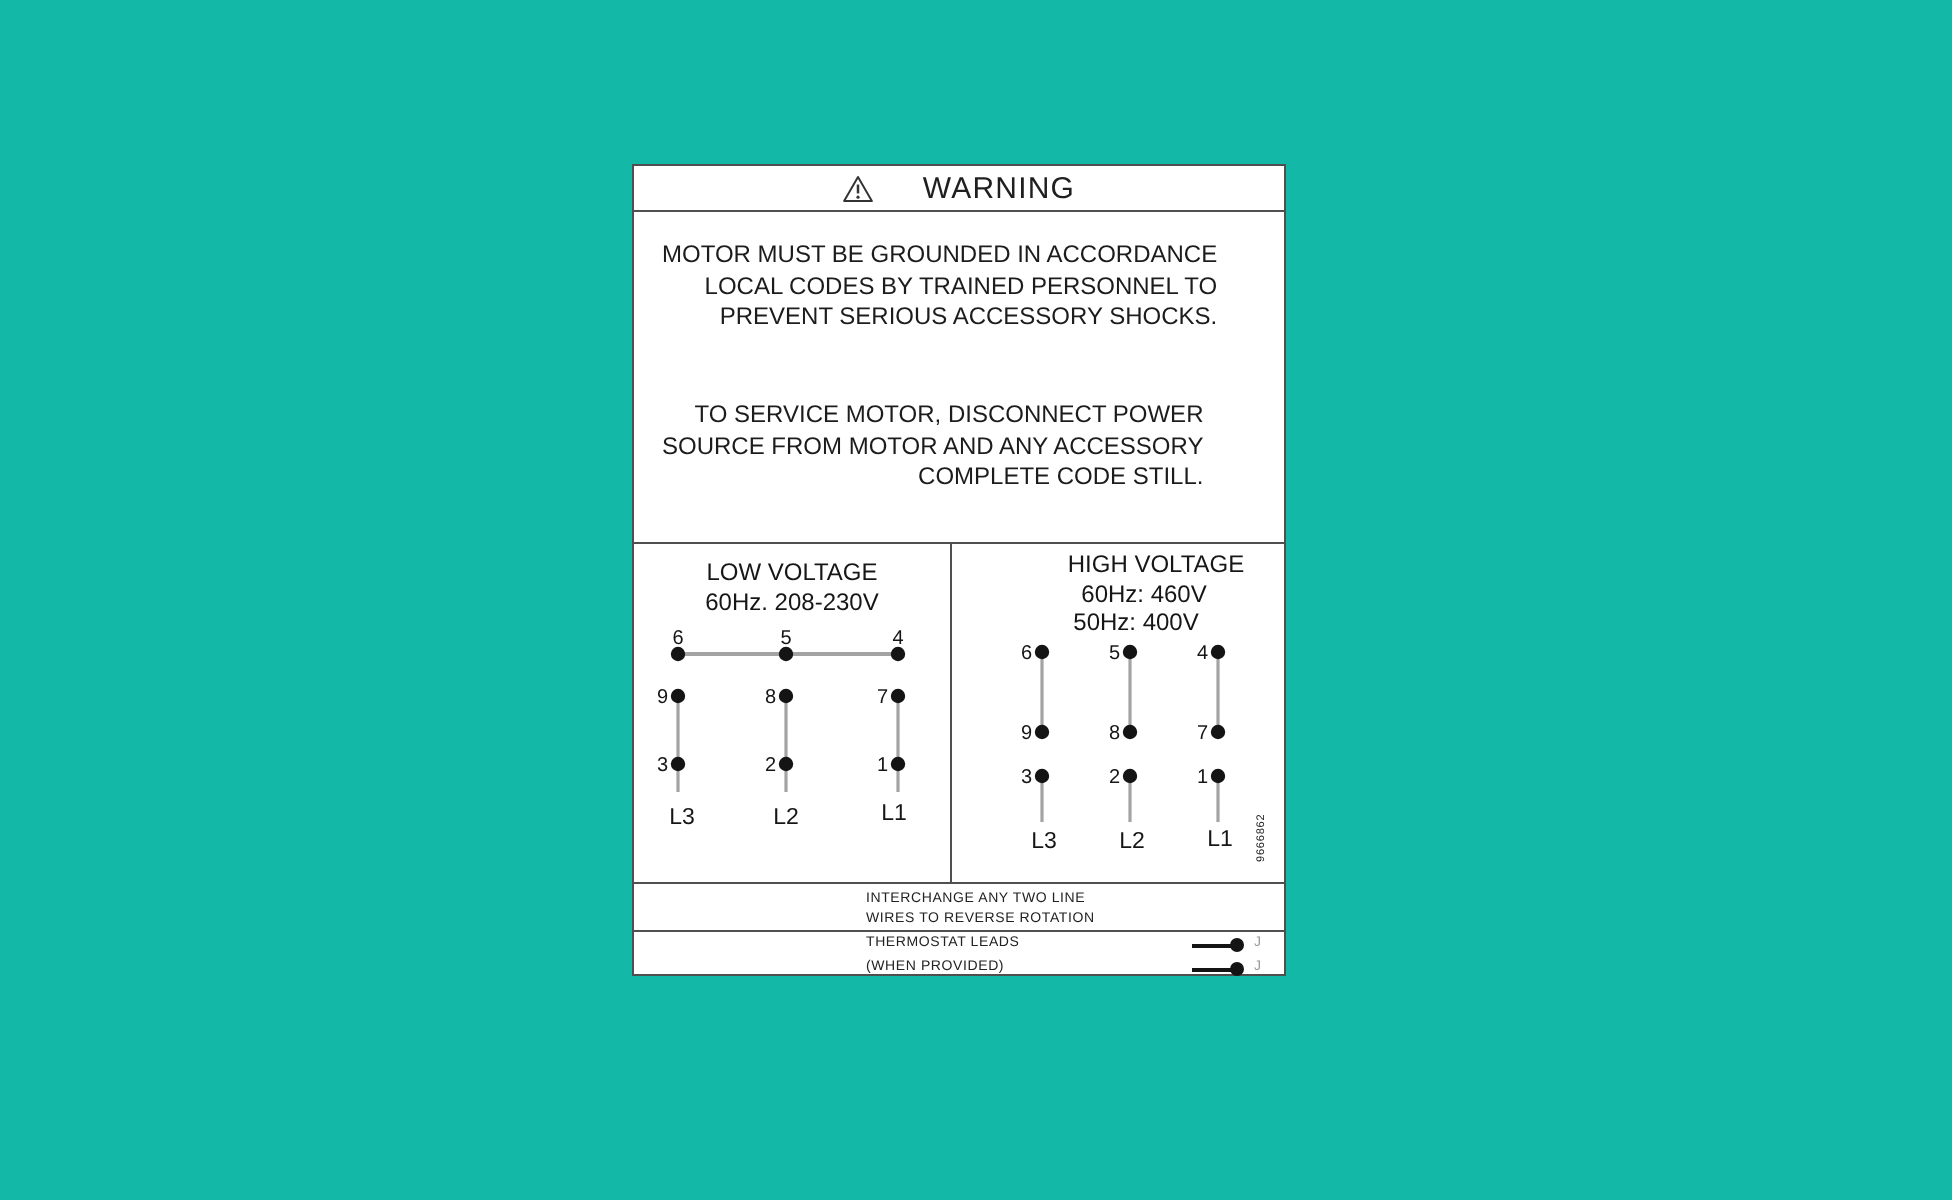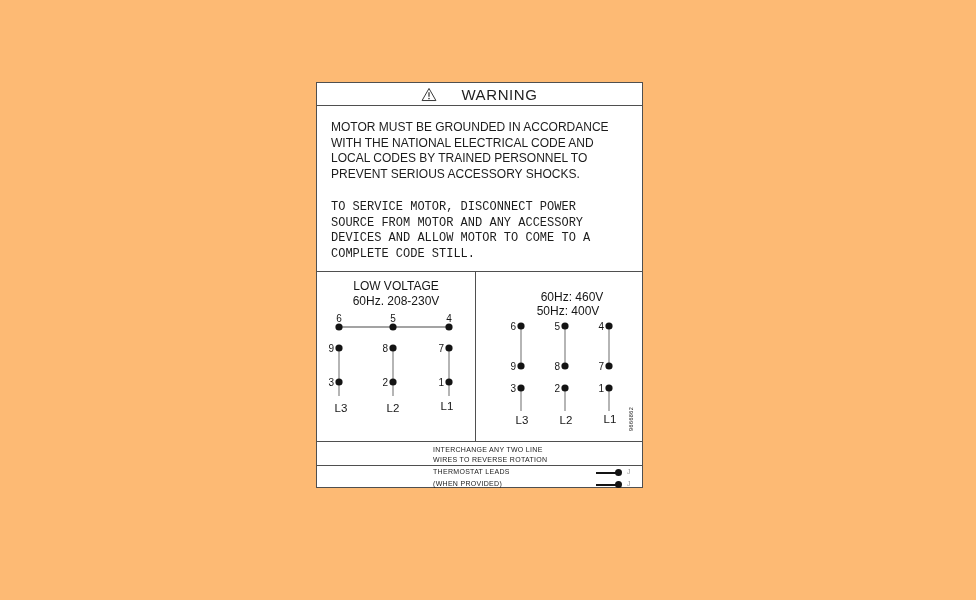--- a/index.html
+++ b/index.html
@@ -1,38 +1,38 @@
 <!DOCTYPE html>
 <html><head>
 <meta charset="utf-8">
 <style>
   html,body { margin:0; padding:0; background:#ffffff; }
   .stage {
-    position:relative; width:976px; height:600px; background:#fdba74;
+    position:relative; width:976px; height:600px; background:#14b8a6;
     font-family:"Liberation Sans", sans-serif; color:#1a1a1a; overflow:hidden;
   }
   .label {
     position:absolute; left:316px; top:82px; width:327px; height:406px;
     border:1px solid #4f4f4f; box-sizing:border-box; background:#ffffff;
   }
   
   .hdr {
     position:absolute; left:0; top:0; width:100%; height:23px;
     border-bottom:1px solid #4f4f4f; box-sizing:border-box;
     display:flex; align-items:center; justify-content:center; gap:24px;
   }
   .hdr .wtitle { font-size:15px; letter-spacing:0.6px; color:#1f1f1f; }
   .tri { width:16px; height:15px; display:block; }
   .tri path { fill:none; stroke:#333; stroke-width:1.1; stroke-linejoin:round; }
   .tri line { stroke:#333; stroke-width:1.4; }
   .tri circle { fill:#333; }
   
-  .para { position:absolute; left:14px; font-size:12px; line-height:15.5px; white-space:nowrap; color:#1c1c1c; }
+  .para { position:absolute; left:14px; font-size:12px; line-height:15.5px; white-space:nowrap; color:#1c1c1c;text-align:right; }
   .para.p1 { top:37px; }
-  .para.p2 { top:117px;font-family:Liberation Mono, monospace; }
+  .para.p2 { top:117px; }
   
   .diag {
     position:absolute; left:0; top:188px; width:100%; height:170px;
     border-top:1px solid #4f4f4f; box-sizing:border-box;
   }
   .vdiv { position:absolute; left:158px; top:188px; width:1px; height:170px; background:#4f4f4f; }
   .cell { position:absolute; top:188px; height:170px; }
   .cell.lv { left:0; width:158px; }
   .cell.hv { left:159px; width:168px; }
   .dtitle { position:absolute; font-size:12px; white-space:nowrap; text-align:center; color:#161616; }
@@ -80,28 +80,26 @@
       <svg class="tri" viewBox="0 0 18 16">
         <path d="M9 1.2 L16.8 14.8 L1.2 14.8 Z"></path>
         <line x1="9" y1="5.5" x2="9" y2="10.5"></line>
         <circle cx="9" cy="12.6" r="0.9"></circle>
       </svg>
       <span class="wtitle">WARNING</span>
     </div>
 
     <div class="para p1">
       <div>MOTOR MUST BE GROUNDED IN ACCORDANCE</div>
-      <div>WITH THE NATIONAL ELECTRICAL CODE AND</div>
       <div>LOCAL CODES BY TRAINED PERSONNEL TO</div>
       <div>PREVENT SERIOUS ACCESSORY SHOCKS.</div>
     </div>
     <div class="para p2">
       <div>TO SERVICE MOTOR, DISCONNECT POWER</div>
       <div>SOURCE FROM MOTOR AND ANY ACCESSORY</div>
-      <div>DEVICES AND ALLOW MOTOR TO COME TO A</div>
       <div>COMPLETE CODE STILL.</div>
     </div>
 
     <div class="diag"></div>
     <div class="vdiv"></div>
 
     <div class="cell lv">
       <div class="dtitle t1">LOW VOLTAGE</div>
       <div class="dtitle t2">60Hz. 208-230V</div>
       <svg class="dsvg" viewBox="0 0 158 170">
@@ -127,20 +125,21 @@
         <text class="tn" x="17" y="114.5" text-anchor="end">3</text>
         <text class="tn" x="71" y="114.5" text-anchor="end">2</text>
         <text class="tn" x="127" y="114.5" text-anchor="end">1</text>
         <text class="tlbl" x="24" y="141" text-anchor="middle">L3</text>
         <text class="tlbl" x="76" y="141" text-anchor="middle">L2</text>
         <text class="tlbl" x="130" y="139" text-anchor="middle">L1</text>
       </svg>
     </div>
 
     <div class="cell hv">
+      <div class="dtitle t1">HIGH VOLTAGE</div>
       <div class="dtitle t2">60Hz: 460V</div>
       <div class="dtitle t3">50Hz: 400V</div>
       <svg class="dsvg" viewBox="0 0 168 170">
         <line class="gl" x1="45" y1="55" x2="45" y2="95"></line>
         <line class="gl" x1="89" y1="55" x2="89" y2="95"></line>
         <line class="gl" x1="133" y1="55" x2="133" y2="95"></line>
         <line class="gl" x1="45" y1="117" x2="45" y2="140"></line>
         <line class="gl" x1="89" y1="117" x2="89" y2="140"></line>
         <line class="gl" x1="133" y1="117" x2="133" y2="140"></line>
         <circle class="dot" cx="45" cy="55" r="3.6"></circle>

